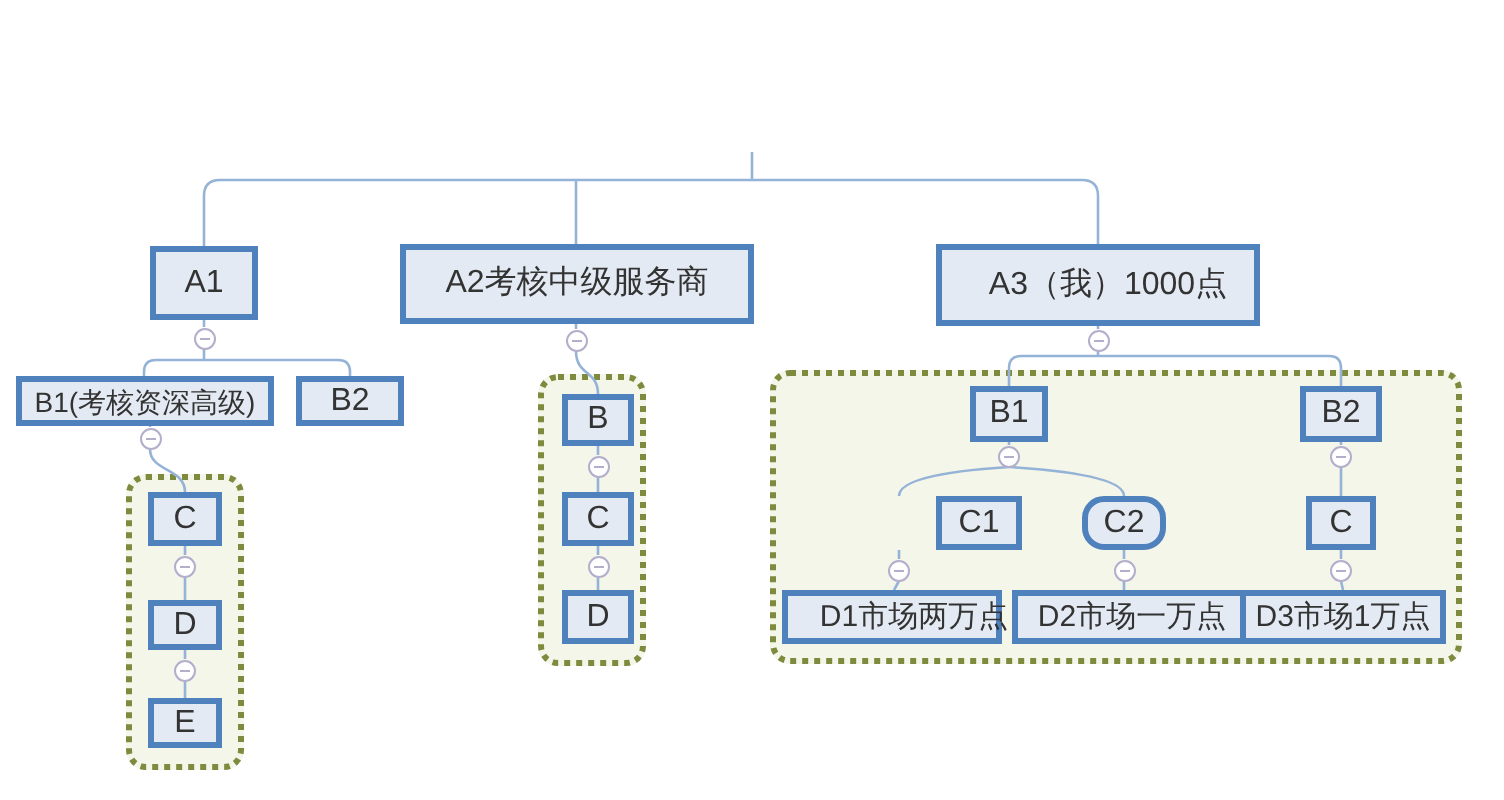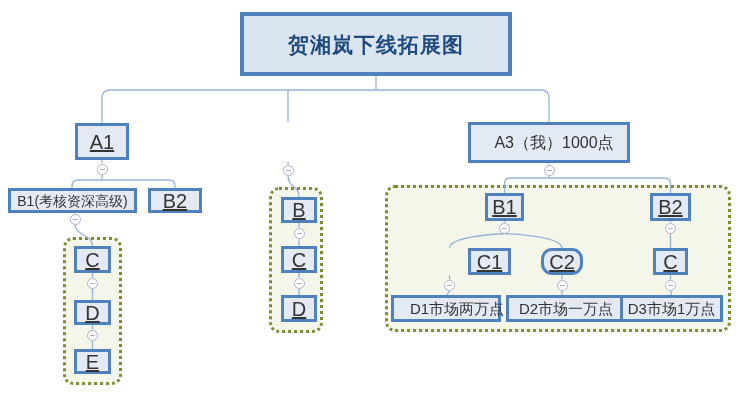--- a/index.html
+++ b/index.html
@@ -35,21 +35,21 @@
     color:var(--node-text);
     display:flex;align-items:center;justify-content:center;
     font-size:15px;line-height:1;white-space:nowrap;
   }
   .node.title-node{
     border-width:4px;
     background:var(--title-fill);
     color:var(--title-text);
     font-size:21px;font-weight:bold;letter-spacing:1px;
   }
-  .node.letter{font-size:20px;text-decoration:underline;}
+  .node.letter{font-size:16px;}
   .toggle{
     position:absolute;z-index:4;box-sizing:border-box;
     width:11px;height:11px;border-radius:50%;
     border:1px solid var(--toggle);background:#ffffff;
     display:flex;align-items:center;justify-content:center;
     cursor:pointer;
   }
   .toggle .minus{width:5px;height:1px;background:var(--toggle);}
 </style>
 </head>
@@ -93,23 +93,23 @@
     <path d="M562,275 V279.5"></path>
     <path d="M562,290.5 V295"></path>
     <path d="M670.5,275 V279.5"></path>
     <path d="M670.5,290.5 L671.5,295"></path>
   </svg>
 
   <div class="group" style="left:63px;top:237px;width:59px;height:148px;"></div>
   <div class="group" style="left:269px;top:187px;width:54px;height:146px;"></div>
   <div class="group" style="left:385px;top:185px;width:346px;height:147px;"></div>
 
-  <div class="node title-node" style="left:240px;top:12px;width:272px;height:64px;">贺湘岚下线拓展图</div>
 
   <div class="node letter" style="left:75px;top:123px;width:54px;height:37px;">A1</div>
+  <div class="node" style="left:200px;top:122px;width:177px;height:40px;font-size:16px;">A2考核中级服务商</div>
   <div class="node" style="left:468px;top:122px;width:162px;height:41px;font-size:16px;padding-left:10px;">A3（我）1000点</div>
 
   <div class="node" style="left:8px;top:188px;width:129px;height:25px;font-size:14px;">B1(考核资深高级)</div>
   <div class="node letter" style="left:148px;top:188px;width:54px;height:25px;">B2</div>
 
   <div class="node letter" style="left:74px;top:246px;width:37px;height:27px;">C</div>
   <div class="node letter" style="left:74px;top:300px;width:37px;height:25px;">D</div>
   <div class="node letter" style="left:74px;top:349px;width:37px;height:25px;">E</div>
 
   <div class="node letter" style="left:281px;top:197px;width:36px;height:26px;">B</div>

